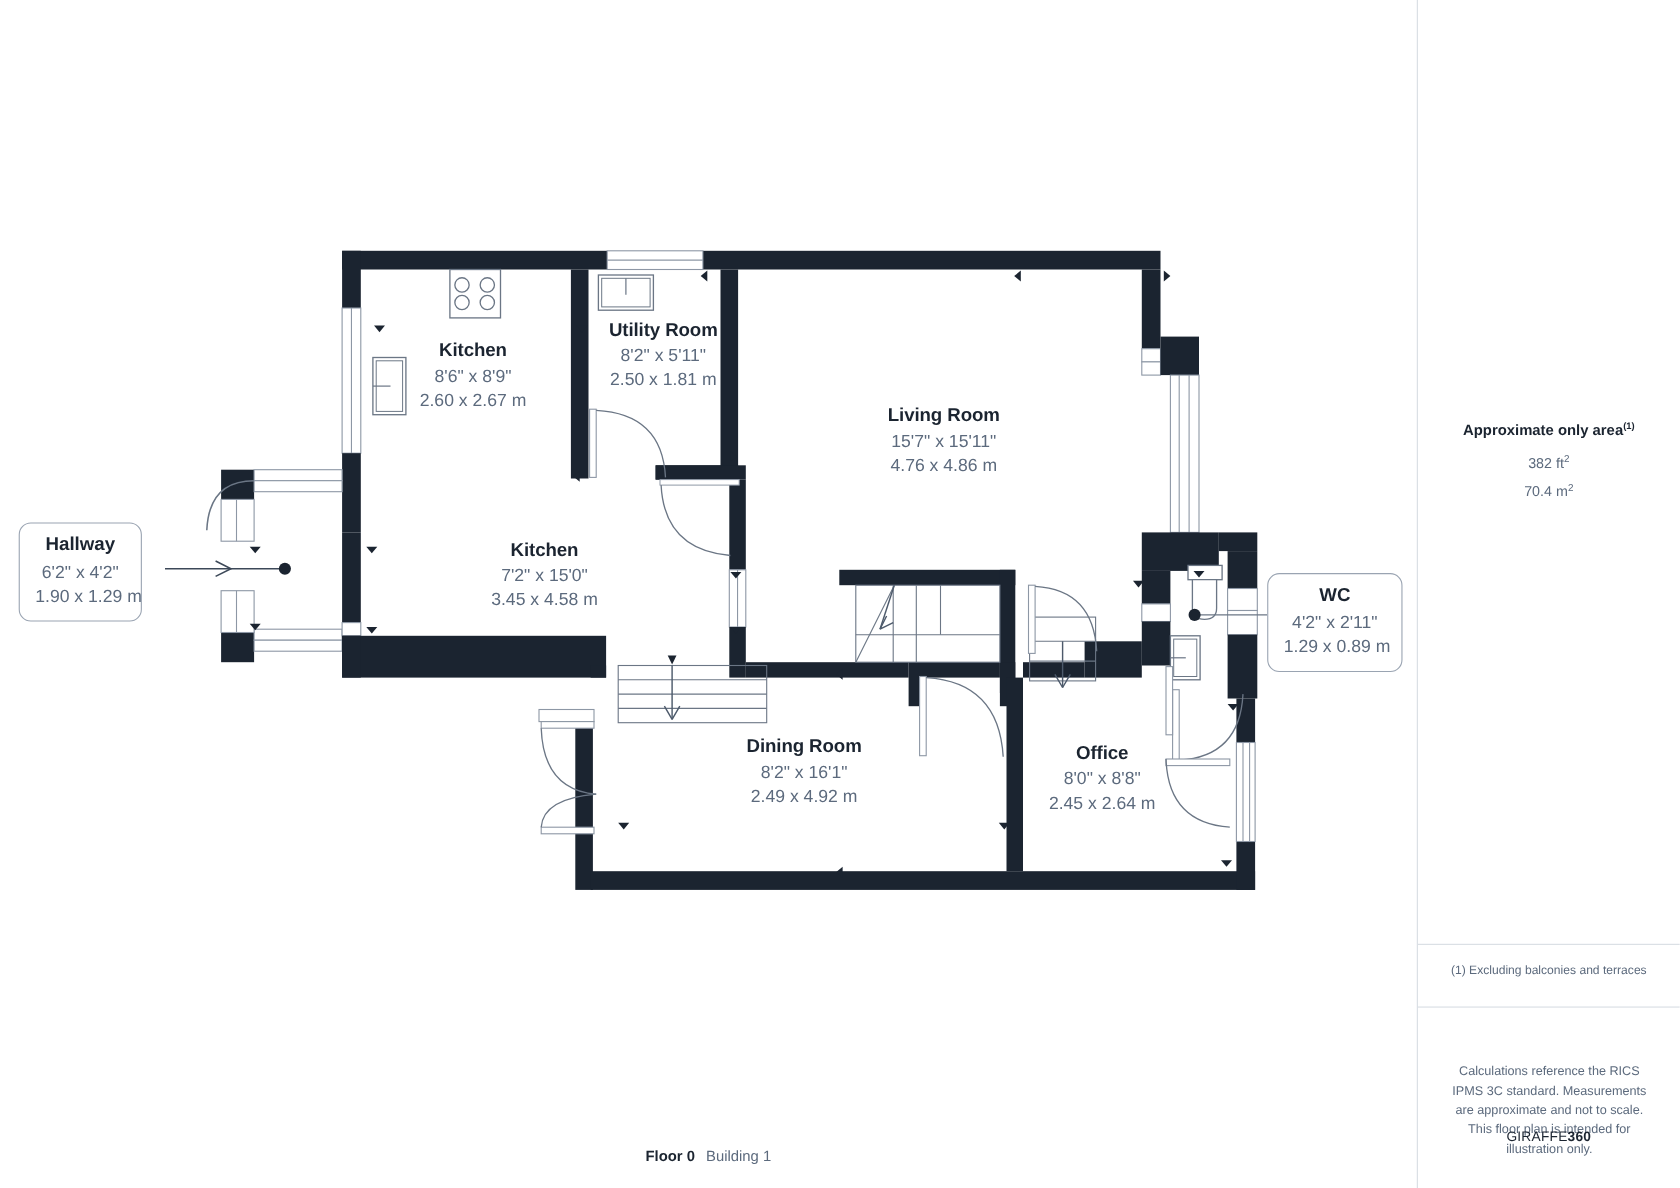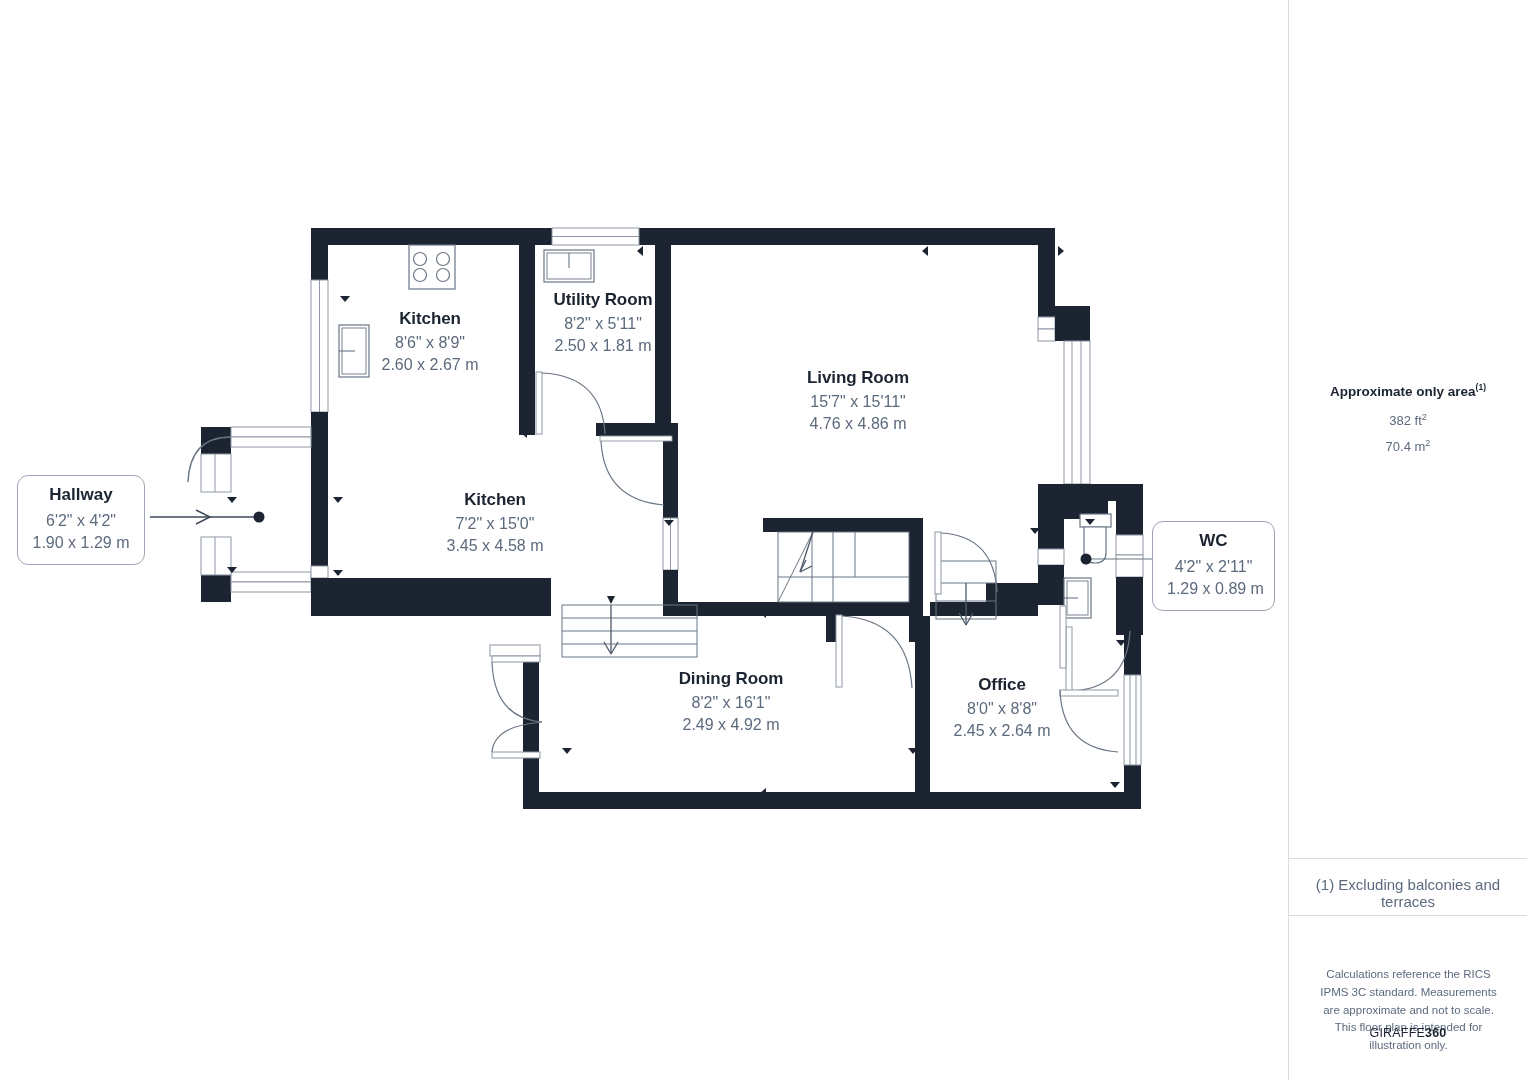--- a/index.html
+++ b/index.html
@@ -126,21 +126,21 @@
     left: 0;
     width: 100%;
     border-top: 1px solid #d8dde3;
   }
   #footnote {
     position: absolute;
     top: 876px;
     left: 0;
     width: 100%;
     text-align: center;
-    font-size: 15px;
+    font-size: 11px;
     color: #5c6a7d;
   }
   #disclaimer {
     position: absolute;
     top: 934px;
     left: 22px;
     width: 195px;
     text-align: center;
     font-size: 11.5px;
     line-height: 1.55;
@@ -438,32 +438,35 @@
       <span class="rdim">8'2" x 16'1"</span>
       <span class="rdim">2.49 x 4.92 m</span>
     </div>
 
     <div class="room-label" style="left:1002px; top:676px;">
       <span class="rname">Office</span>
       <span class="rdim">8'0" x 8'8"</span>
       <span class="rdim">2.45 x 2.64 m</span>
     </div>
 
-    <div class="callout" style="left:17px; top:475px; width:128px;">
+    <div class="callout" style="left:17px; top:475px; width:112px;">
       <span class="rname">Hallway</span>
       <span class="rdim">6'2" x 4'2"</span>
       <span class="rdim">1.90 x 1.29 m</span>
     </div>
 
     <div class="callout" style="left:1152px; top:521px; width:123px;">
       <span class="rname">WC</span>
       <span class="rdim">4'2" x 2'11"</span>
       <span class="rdim">1.29 x 0.89 m</span>
     </div>
 
+    <div id="footer">
+      <span class="f-floor">Floor 0</span><span class="f-building">Building 1</span>
+    </div>
   </div>
 
   <div id="side-panel">
 
     <div id="area-block">
       <div class="area-title"><span>Approximate only area</span><sup>(1)</sup></div>
       <div class="area-val"><span>382 ft</span><sup>2</sup></div>
       <div class="area-val"><span>70.4 m</span><sup>2</sup></div>
     </div>
 

